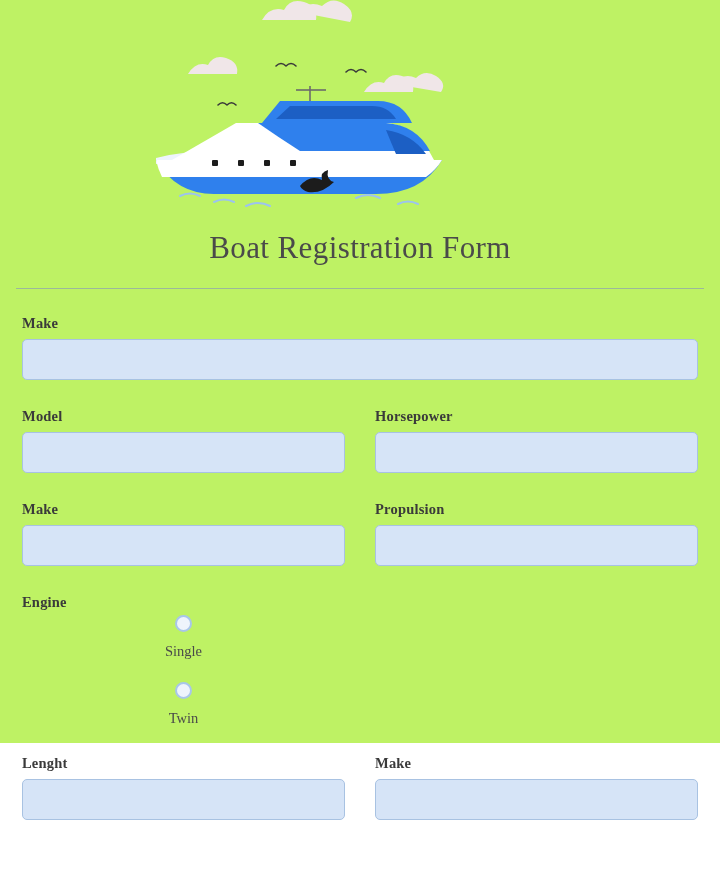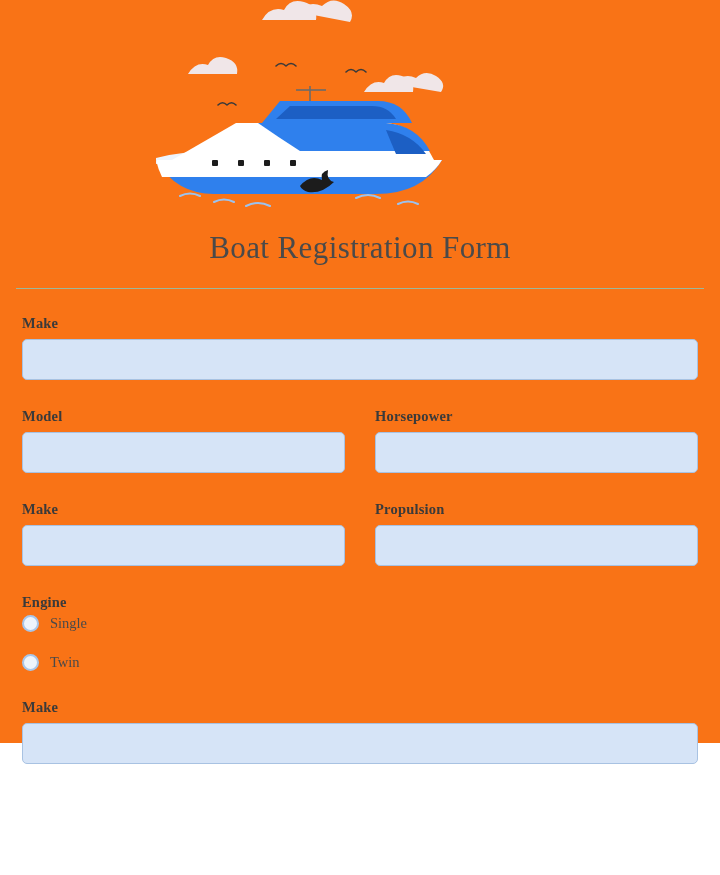--- a/index.html
+++ b/index.html
@@ -13,21 +13,21 @@
     font-family: "Liberation Serif", serif;
     color: #333333;
     overflow: hidden;
     position: relative;
   }
   .page {
     width: 720px;
     height: 743px;
     box-sizing: border-box;
     position: relative;
-    background: #f97316;
+    background: #bef264;
   }
 
   
   .hero {
     height: 222px;
     position: relative;
     overflow: hidden;
   }
   .hero svg {
     display: block;
@@ -89,23 +89,25 @@
     padding: 0 10px;
     margin-bottom: 22px;
   }
   .text-input::placeholder { color: #8aa4c4; }
 
   .radio-group {
     margin-top: 2px;
   }
   .radio-row {
     display: flex;
+    align-items: center;
     gap: 11px;
     margin-bottom: 22px;
     cursor: pointer;
+    flex-direction: column;
   }
   .radio-mark {
     width: 17px;
     height: 17px;
     border-radius: 50%;
     border: 2px solid #a8c6ea;
     background: #eef4fc;
     box-sizing: border-box;
     flex: 0 0 auto;
   }
@@ -222,19 +224,23 @@
             <span class="radio-mark"></span>
             <span class="radio-label">Twin</span>
           </div>
         </div>
       </div>
       <div class="col spacer-block"></div>
     </div>
 
     <div class="row">
       <div class="col">
+        <label class="field-label">Lenght</label>
+        <input class="text-input" type="text" value="" style="">
+      </div>
+      <div class="col">
         <label class="field-label">Make</label>
         <input class="text-input" type="text" value="" style="">
       </div>
     </div>
 
   </div>
 </div>
 
 </body></html>

